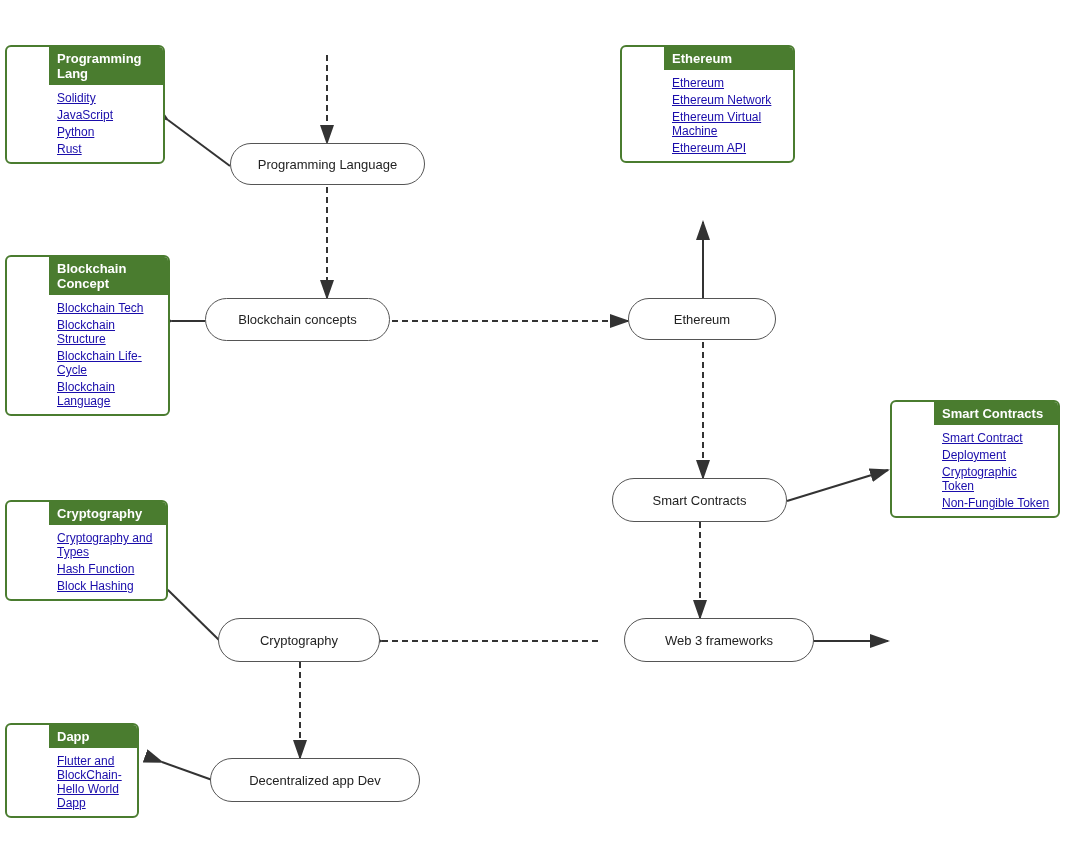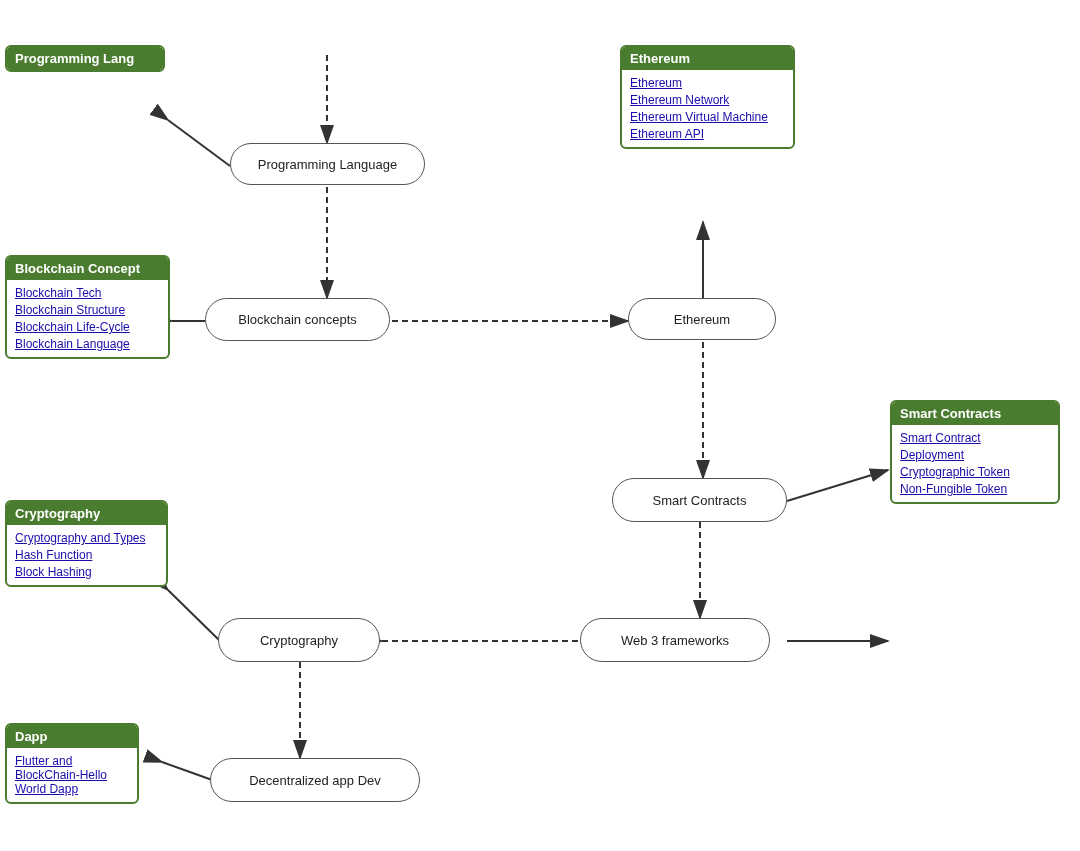--- a/index.html
+++ b/index.html
@@ -20,20 +20,21 @@
       background: #fff;
     }
 
     
     .info-box {
       position: absolute;
       border: 2px solid #4a7c2f;
       border-radius: 6px;
       background: #fff;
       overflow: hidden;
+      padding-left: 42px;
     }
     .info-box-header {
       background: #4a7c2f;
       color: #fff;
       font-weight: bold;
       font-size: 13px;
       padding: 4px 8px;
       text-align: left;
     }
     .info-box-body {
@@ -112,20 +113,26 @@
 
     <line x1="220" y1="641" x2="168" y2="590" stroke="#333" stroke-width="2" marker-end="url(#arrowhead-open)"></line>
 
     <line x1="300" y1="662" x2="300" y2="758" stroke="#333" stroke-width="2" stroke-dasharray="6,4" marker-end="url(#arrowhead)"></line>
 
     <line x1="215" y1="781" x2="162" y2="762" stroke="#333" stroke-width="2" marker-end="url(#arrowhead-open)"></line>
   </svg>
 
   <div class="info-box" style="left:5px; top:45px; width:160px;">
     <div class="info-box-header">Programming Lang</div>
+    <div class="info-box-body">
+      <a>Solidity</a>
+      <a>JavaScript</a>
+      <a>Python</a>
+      <a>Rust</a>
+    </div>
   </div>
 
   <div class="info-box" style="left:620px; top:45px; width:175px;">
     <div class="info-box-header">Ethereum</div>
     <div class="info-box-body">
       <a>Ethereum</a>
       <a>Ethereum Network</a>
       <a>Ethereum Virtual Machine</a>
       <a>Ethereum API</a>
     </div>
@@ -177,21 +184,21 @@
   </div>
 
   <div class="oval-node" style="left:628px; top:298px; width:148px; height:42px;">
     <span>Ethereum</span>
   </div>
 
   <div class="oval-node" style="left:612px; top:478px; width:175px; height:44px;">
     <span>Smart Contracts</span>
   </div>
 
-  <div class="oval-node" style="left:580px; top:618px; width:190px; height:44px;">
+  <div class="oval-node" style="left:624px; top:618px; width:190px; height:44px;">
     <span>Web 3 frameworks</span>
   </div>
 
   <div class="oval-node" style="left:218px; top:618px; width:162px; height:44px;">
     <span>Cryptography</span>
   </div>
 
   <div class="oval-node" style="left:210px; top:758px; width:210px; height:44px;">
     <span>Decentralized app Dev</span>
   </div>

